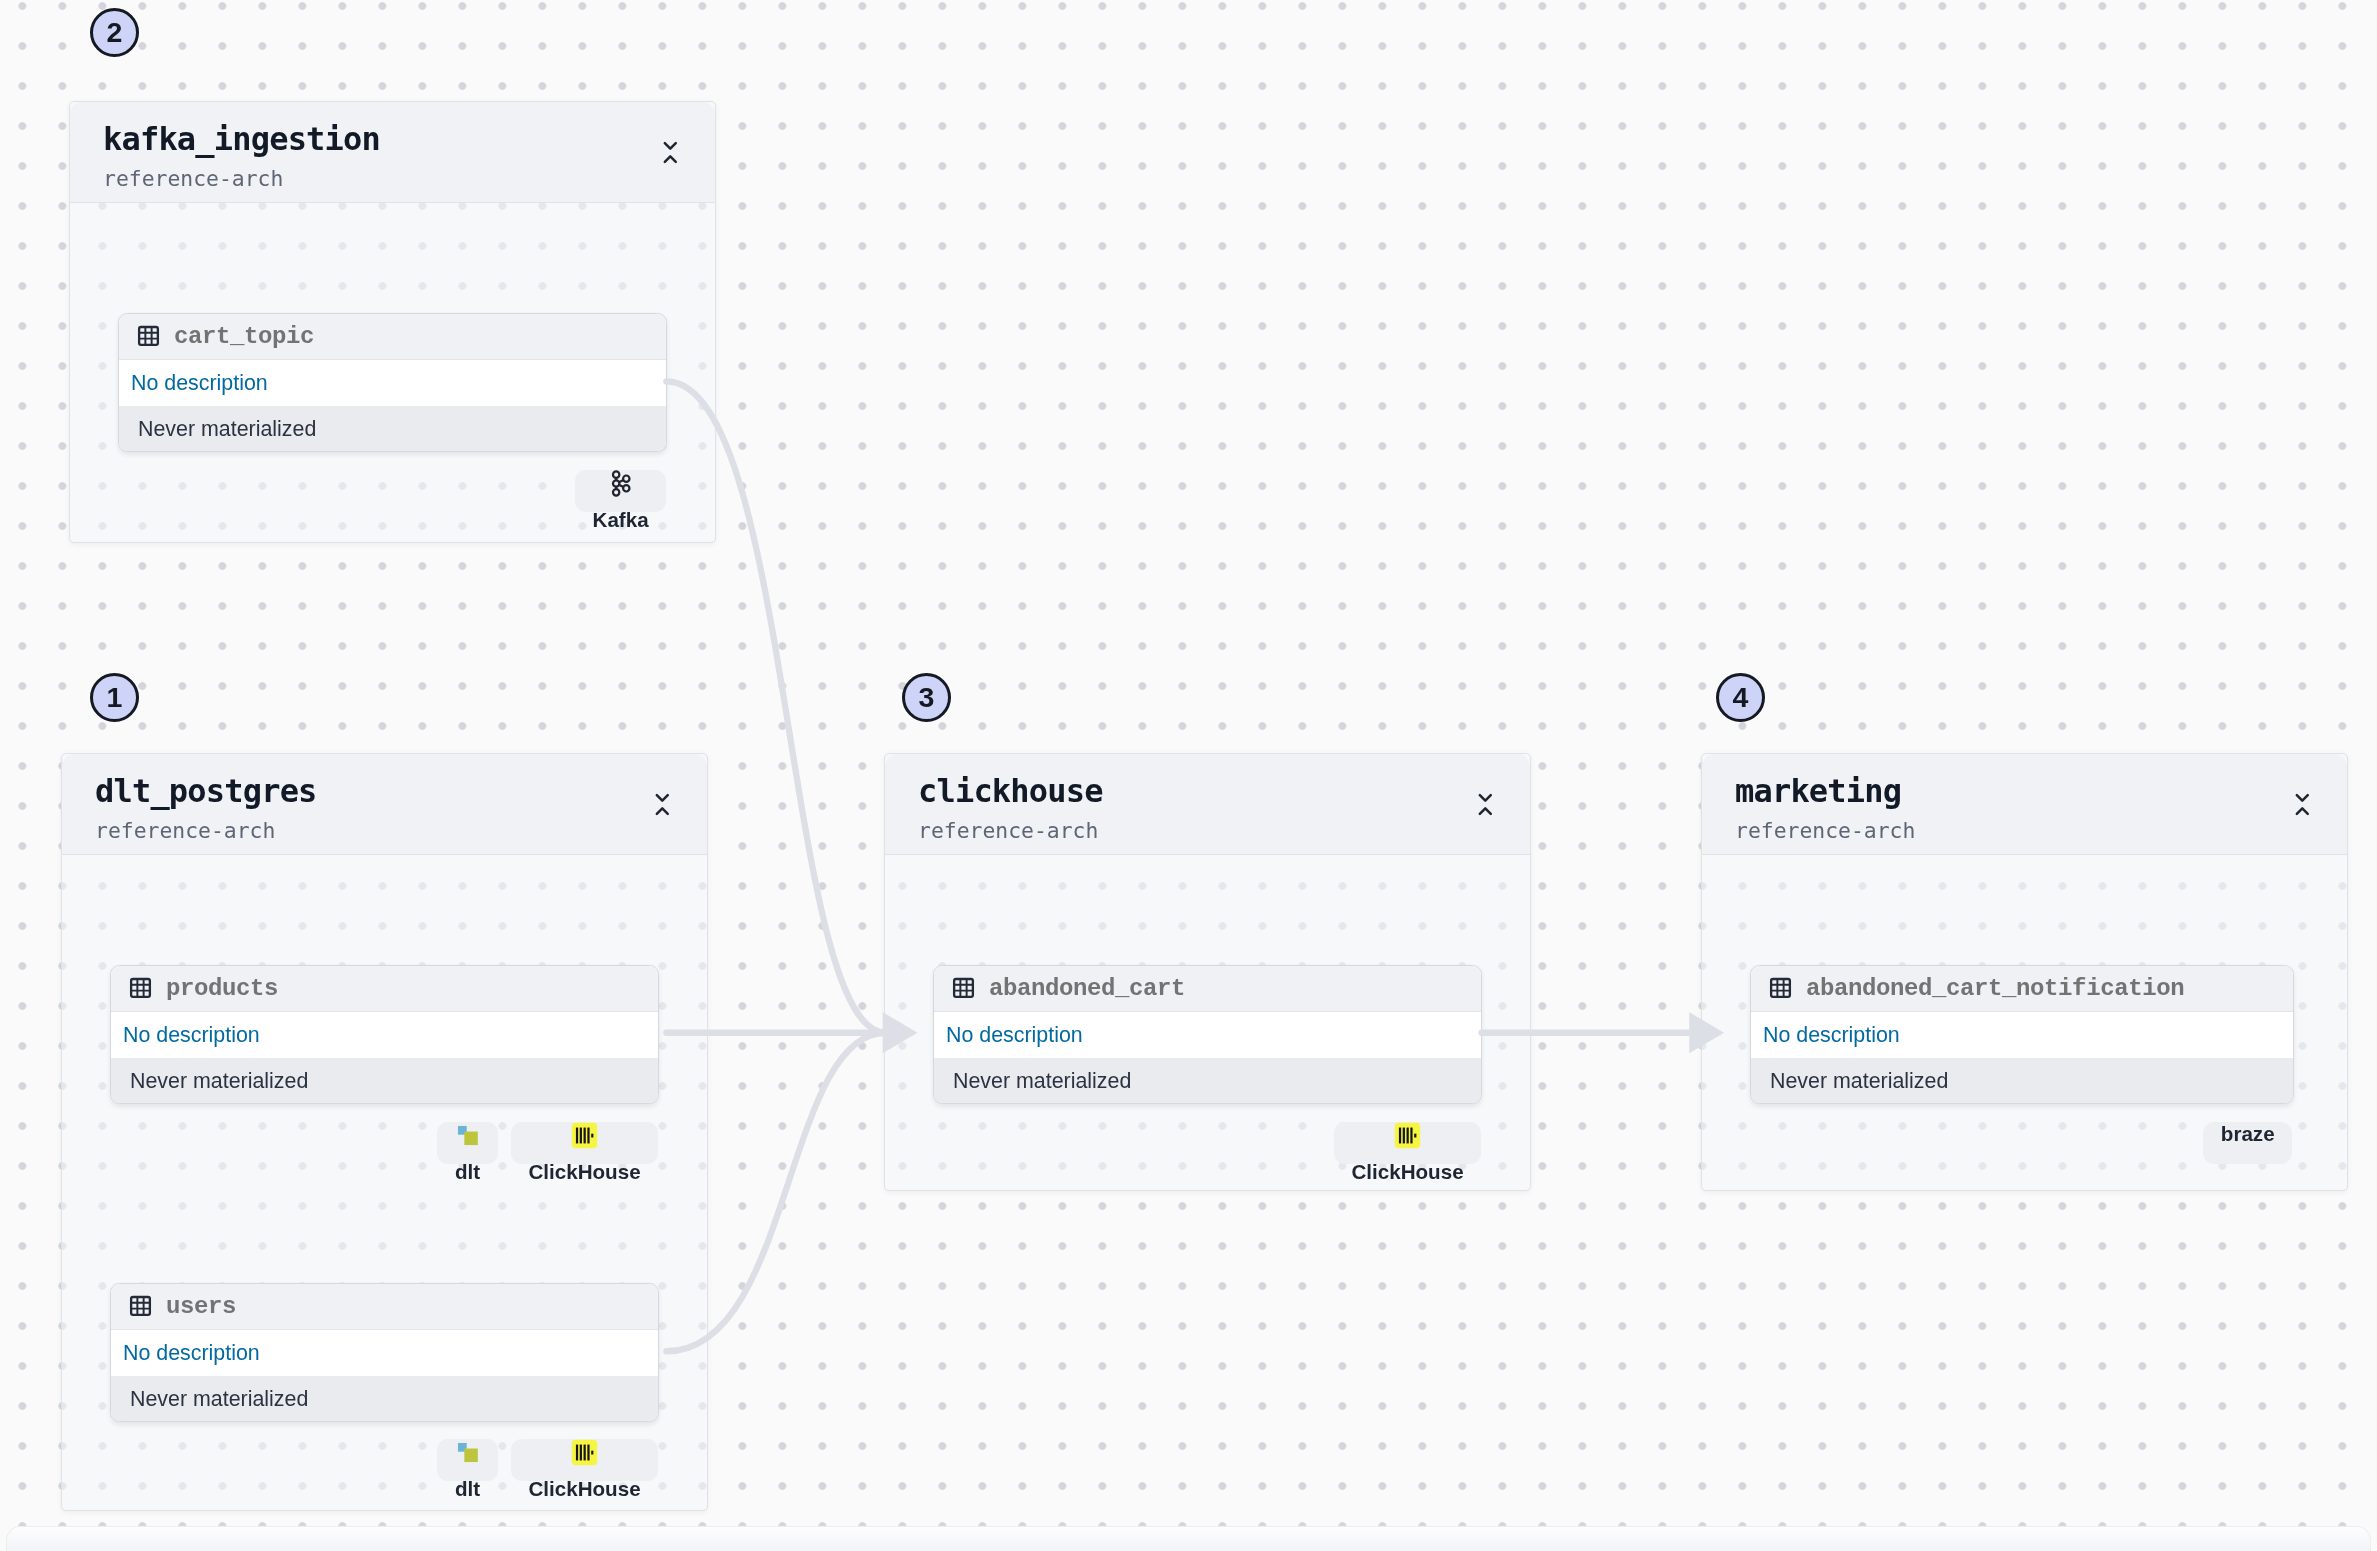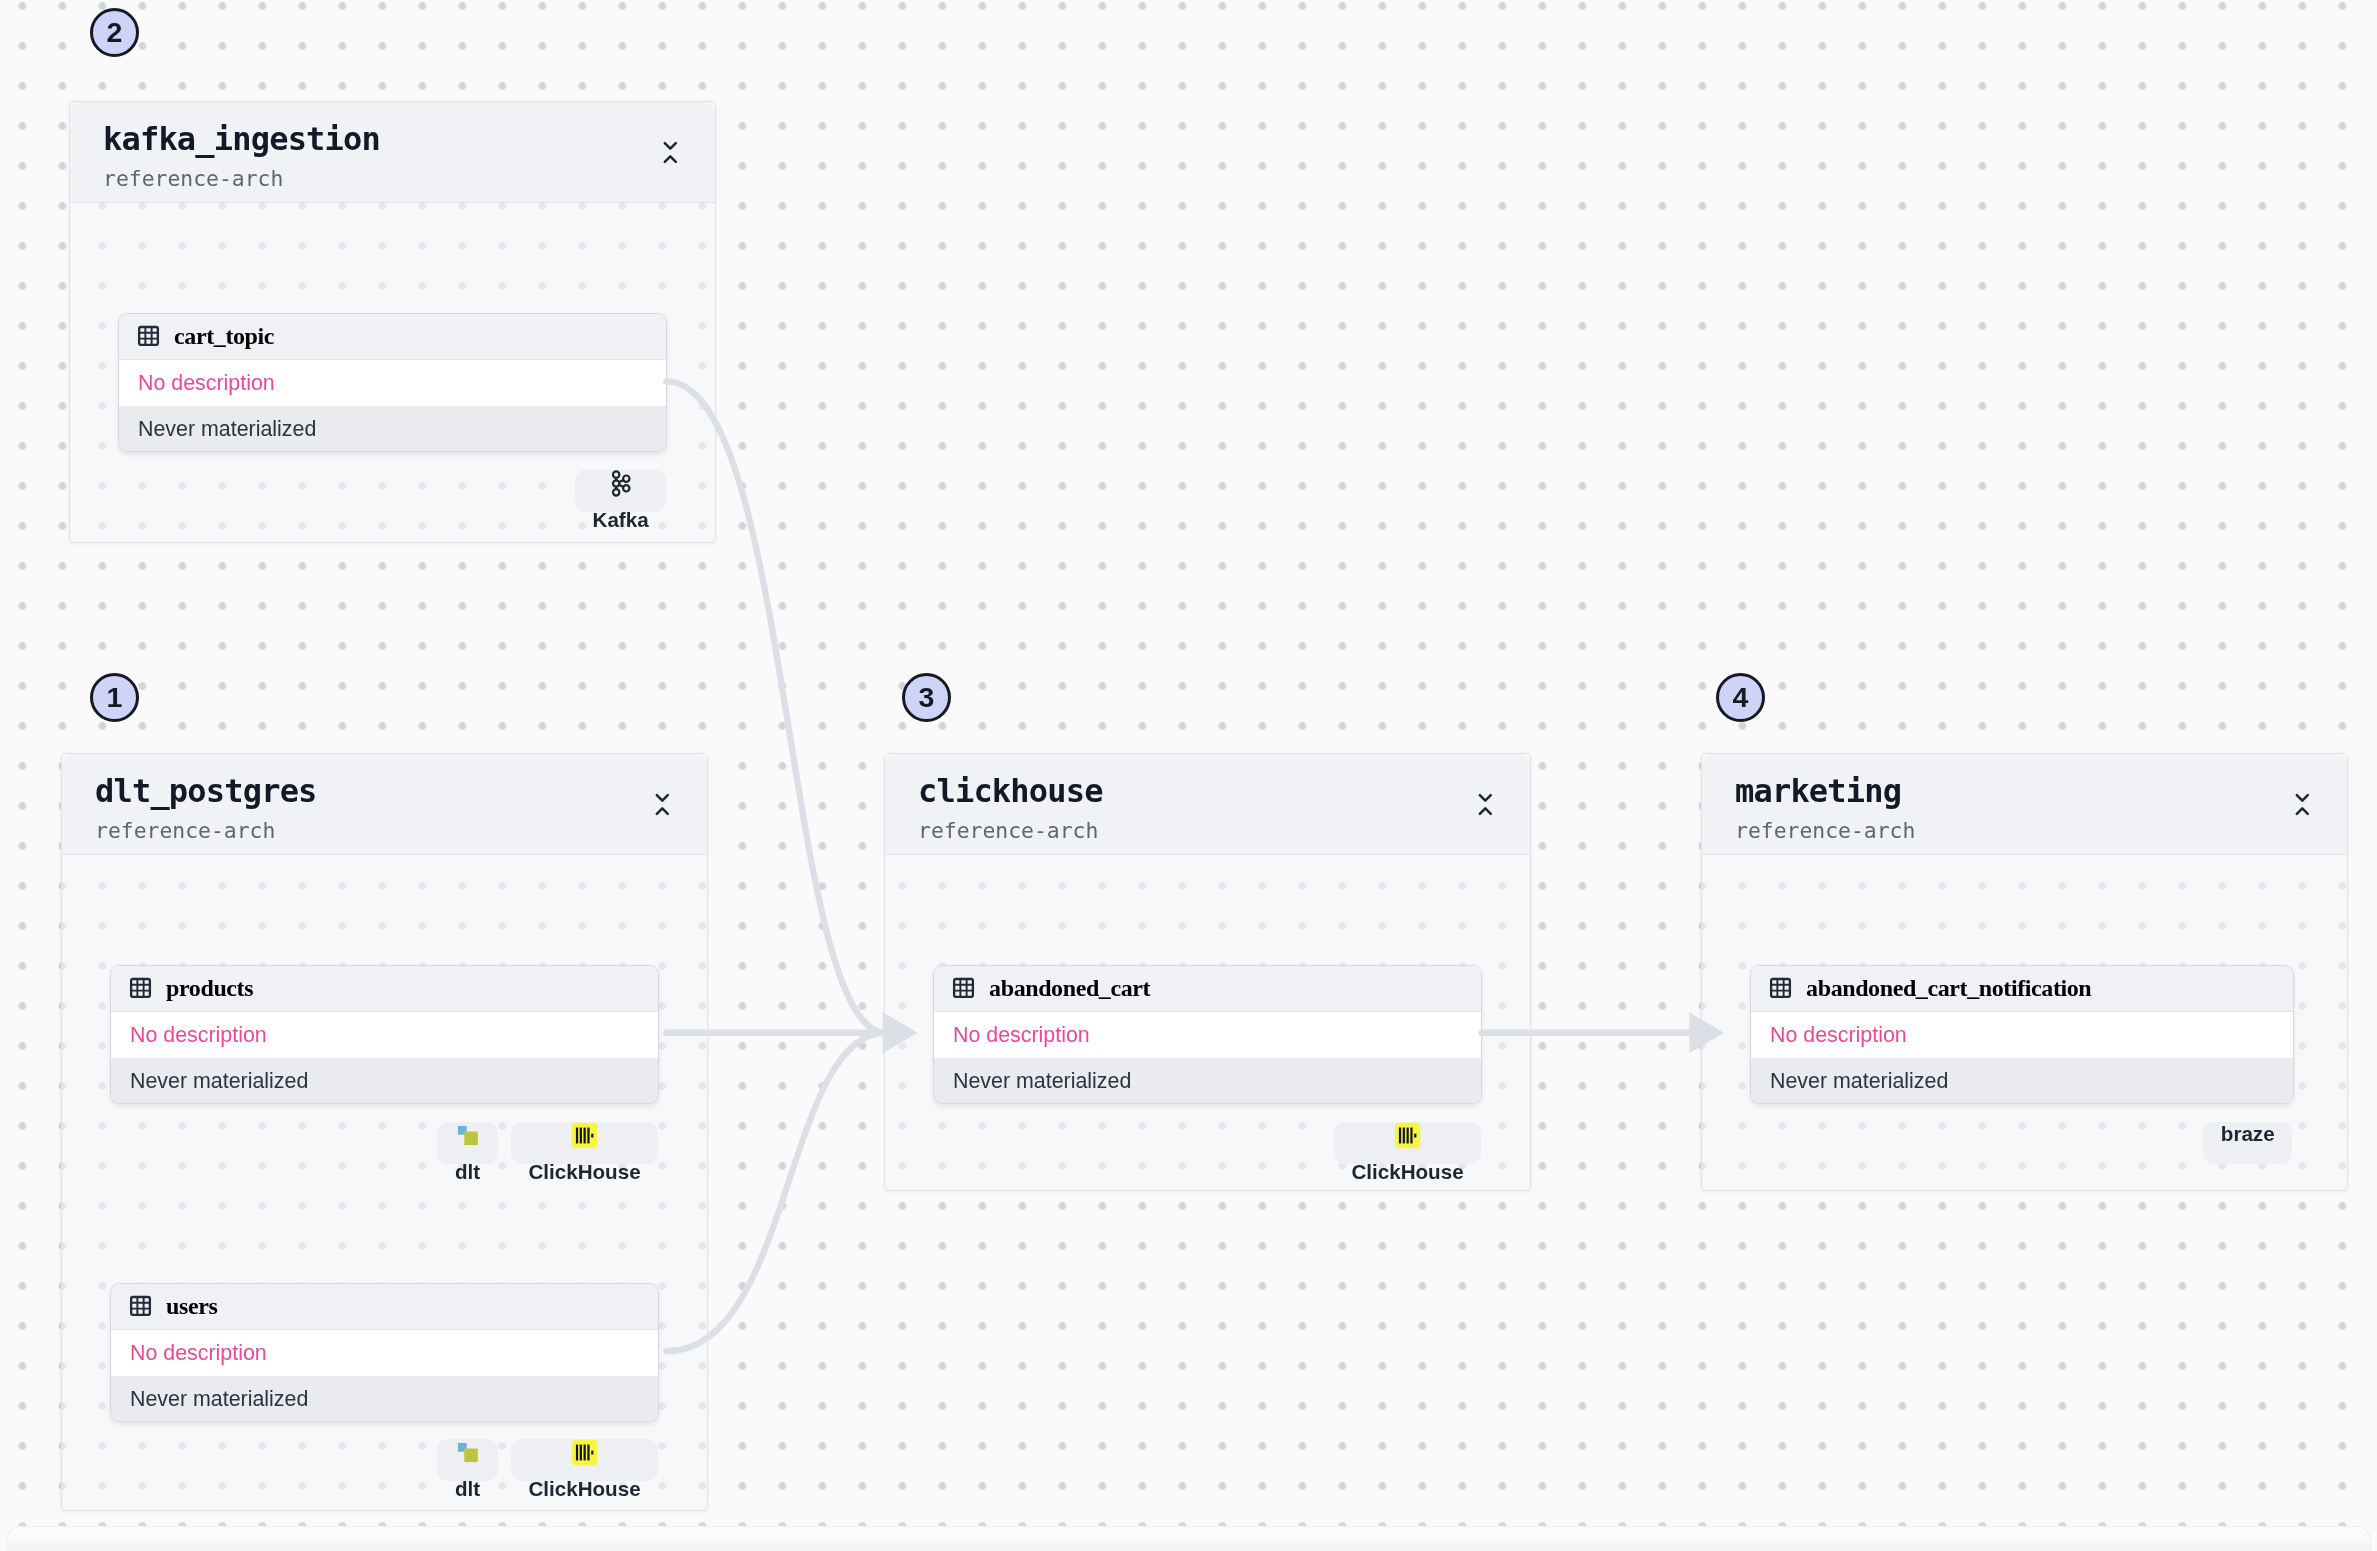--- a/index.html
+++ b/index.html
@@ -51,28 +51,28 @@
     background:#ffffff;
     box-shadow:0 2.4px 5.5px rgba(16,24,40,0.08);
     display:flex;flex-direction:column;
   }
   .node-head{
     height:45px;flex:0 0 45px;background:#eff1f4;
     border-bottom:0.8px solid #e2e4e9;
     display:flex;align-items:center;gap:12.7px;padding:0 17.4px;
   }
   .node-title{
-    font-family:Liberation Serif, serif;font-weight:700;
-    font-size:24px;color:#000000;white-space:nowrap;letter-spacing:-0.4px;
+    font-family:Liberation Mono, monospace;font-weight:700;
+    font-size:24px;color:#737373;white-space:nowrap;letter-spacing:-0.4px;
   }
   .node-desc{
     height:46px;flex:0 0 46px;background:#ffffff;
     border-bottom:0.8px solid #e8eaee;
-    display:flex;align-items:center;padding:0 19px;
-    font-size:21.4px;color:#ec4899;
+    display:flex;align-items:center;padding:0 12px;
+    font-size:21.4px;color:#0369a1;
   }
   .node-status{
     flex:1;background:#e9ebef;
     display:flex;align-items:center;padding:0 19px;
     font-size:21.4px;color:#2b3342;
   }
   
   .tag-row{
     position:absolute;display:flex;gap:12.7px;height:42px;align-items:center;
   }

